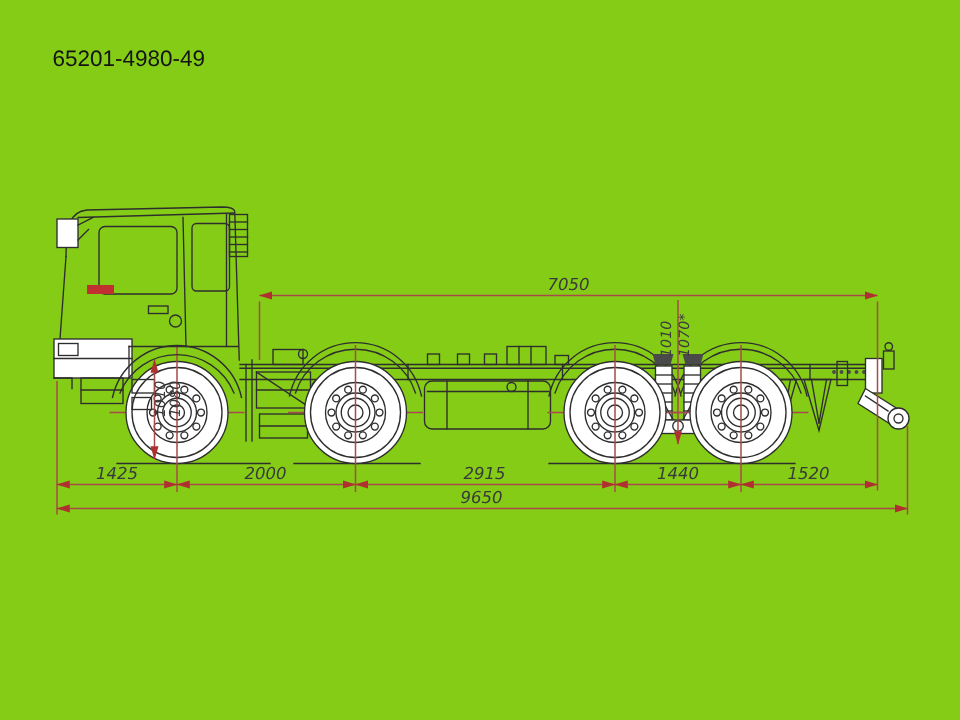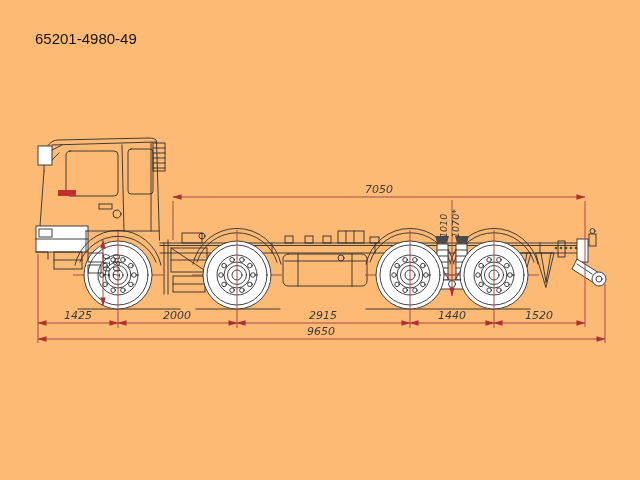--- a/index.html
+++ b/index.html
@@ -1,16 +1,16 @@
 <!DOCTYPE html>
 <html><head>
 <meta charset="utf-8">
 <style>
   html,body{margin:0;padding:0;background:#ffffff;}
-  #stage{position:relative;width:640px;height:480px;background:#fdba74;overflow:hidden;
+  #stage{position:relative;width:640px;height:480px;background:#84cc16;overflow:hidden;
          font-family:"Liberation Sans",sans-serif;}
   svg{display:block;}
   .blk{stroke:#2e2e2e;stroke-width:0.9;fill:none;stroke-linecap:square;}
   .blkw{stroke:#2e2e2e;stroke-width:0.9;fill:#ffffff;}
   .dark{fill:#4a4a4a;stroke:none;}
   .dim{stroke:#a84a4a;stroke-width:1;fill:none;}
   .dimtxt{fill:#3a3a3a;font:italic 11px "DejaVu Sans",sans-serif;text-anchor:middle;}
   .dimtxtv{fill:#3a3a3a;font:italic 9.5px "DejaVu Sans",sans-serif;text-anchor:start;}
   .title-txt{fill:#141414;font:15px "Liberation Sans",sans-serif;}
 </style>

